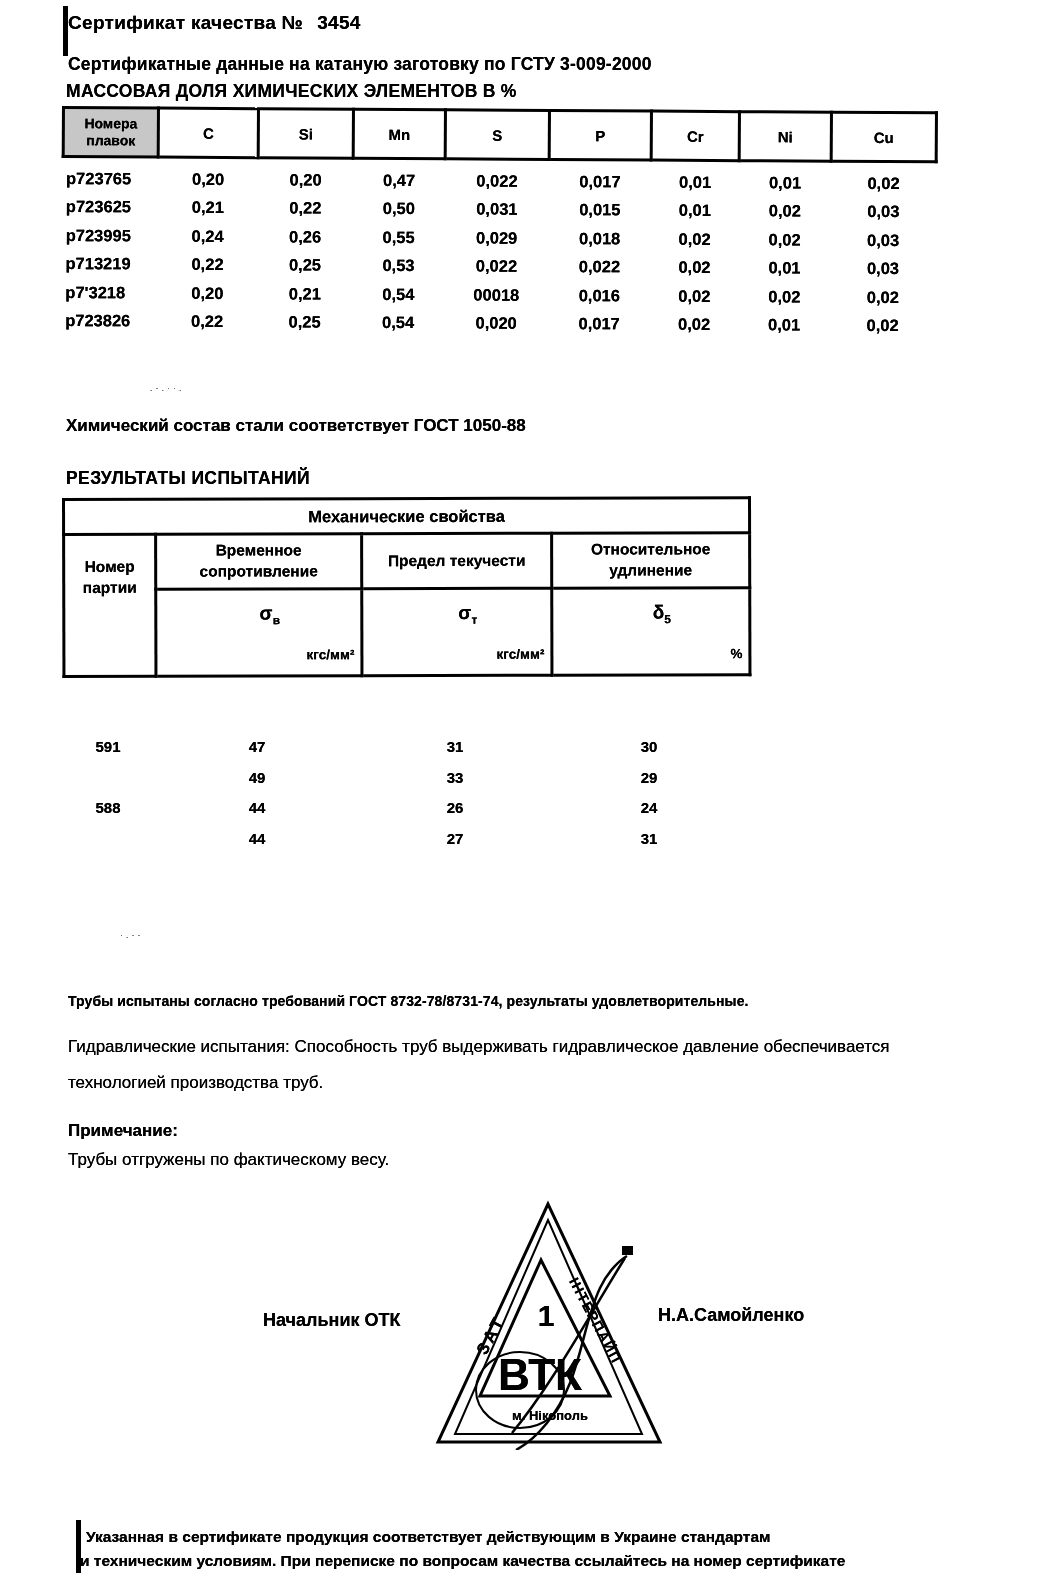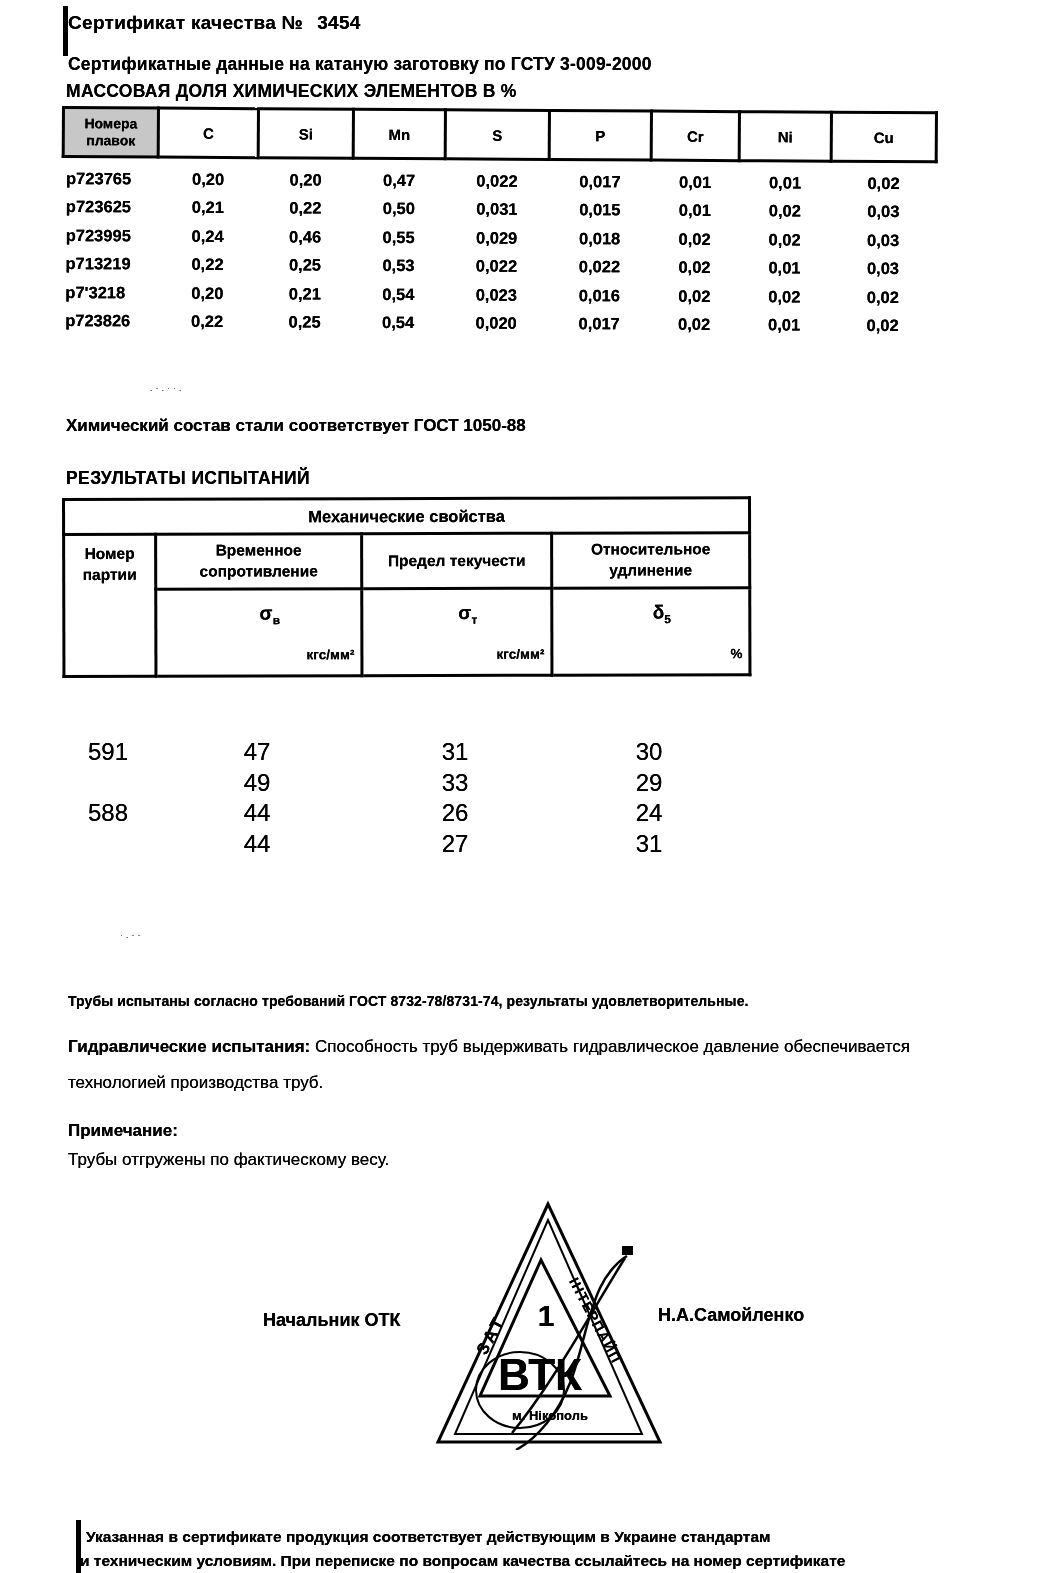--- a/index.html
+++ b/index.html
@@ -42,38 +42,38 @@
 
   
   table.mech {
     position:absolute; left:62px; top:498px; width:686px;
     border-collapse:collapse; table-layout:fixed;
     transform:rotate(-0.15deg); transform-origin:left top;
   }
   table.mech td { border:3px solid #000; padding:2px 6px; font-weight:700; text-align:center; }
   table.mech td.title-cell { height:28px; font-size:16.5px; }
   table.mech td.colhead { height:48px; font-size:15.5px; line-height:1.35; vertical-align:middle; }
-  table.mech td.batchhead { font-size:15.5px; line-height:1.35; vertical-align:top; padding-top:8px; }
+  table.mech td.batchhead { font-size:15.5px; line-height:1.35; vertical-align:top; padding-top:21px; }
   table.mech td.symcell { height:80px; vertical-align:middle;padding-left:28px; }
   .sym { font-size:19px; font-weight:700; }
   .sym sub { font-size:12px; }
   .unit { font-size:13.5px; font-weight:700; margin-top:20px;text-align:right; }
 
   
   .mech-data {
     position:absolute; left:62px; top:738px; width:686px;
     display:grid; grid-template-columns:92px 206px 190px 198px;
-    grid-auto-rows:30.5px; font-size:24px; font-weight:400;
+    grid-auto-rows:30.5px; font-size:15px; font-weight:700;
   }
   .mech-data span { text-align:center; }
 
   
   .tests-line { left:68px; top:993px; width:965px; font-size:14px; font-weight:700; letter-spacing:0.1px; }
   .hydro { left:68px; top:1029px; width:900px; font-size:17px; font-weight:500; line-height:2.1; }
-  .hydro b { font-weight:700;margin-top:8px; }
+  .hydro b { font-weight:400;margin-top:8px; }
   .note-heading { left:68px; top:1121px; font-size:17px; font-weight:700; }
   .note-text { left:68px; top:1150px; font-size:17px; font-weight:400; }
 
   
   .sig-left { left:263px; top:1310px; font-size:18px; font-weight:600; }
   .sig-right { left:658px; top:1305px; font-size:18px; font-weight:600; }
   .stamp-svg { position:absolute; left:428px; top:1198px; }
 
   
   .footer-bar { left:76px; top:1520px; width:5px; height:53px; }
@@ -143,21 +143,21 @@
         <td>0,50</td>
         <td>0,031</td>
         <td>0,015</td>
         <td>0,01</td>
         <td>0,02</td>
         <td>0,03</td>
       </tr>
       <tr>
         <td class="heat">p723995</td>
         <td>0,24</td>
-        <td>0,46</td>
+        <td>0,26</td>
         <td>0,55</td>
         <td>0,029</td>
         <td>0,018</td>
         <td>0,02</td>
         <td>0,02</td>
         <td>0,03</td>
       </tr>
       <tr>
         <td class="heat">p713219</td>
         <td>0,22</td>
@@ -167,21 +167,21 @@
         <td>0,022</td>
         <td>0,02</td>
         <td>0,01</td>
         <td>0,03</td>
       </tr>
       <tr>
         <td class="heat">p7'3218</td>
         <td>0,20</td>
         <td>0,21</td>
         <td>0,54</td>
-        <td>0,023</td>
+        <td>00018</td>
         <td>0,016</td>
         <td>0,02</td>
         <td>0,02</td>
         <td>0,02</td>
       </tr>
       <tr>
         <td class="heat">p723826</td>
         <td>0,22</td>
         <td>0,25</td>
         <td>0,54</td>

